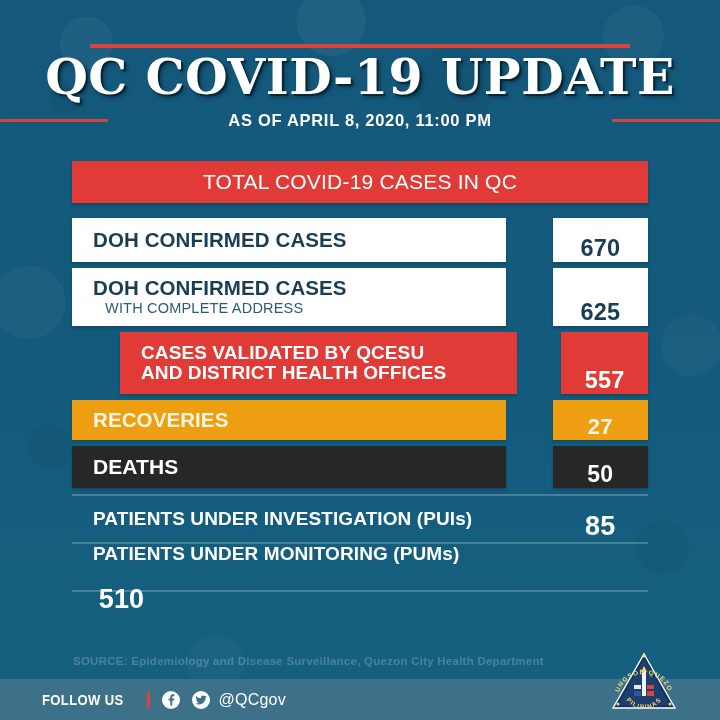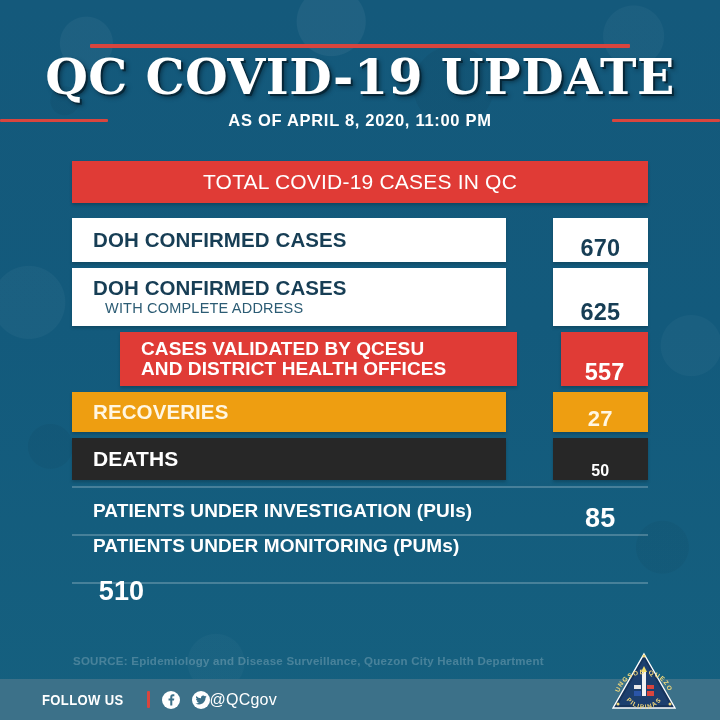--- a/index.html
+++ b/index.html
@@ -80,30 +80,30 @@
   .r-red .label,.r-red .value{background:#E03B36;box-shadow:0 2px 3px rgba(0,0,0,.2);}
   .r-red .label-main{color:#FFFFFF;font-size:19px;}
   .r-red .value-num{color:#FFFFFF;font-size:23.5px;}
 
   .r-orange .label,.r-orange .value{background:#EE9E11;box-shadow:0 2px 3px rgba(0,0,0,.2);}
   .r-orange .label-main{color:#FFF6E2;font-size:20.5px;}
   .r-orange .value-num{color:#FFF6E2;font-size:22px;}
 
   .r-dark .label,.r-dark .value{background:#272727;box-shadow:0 2px 3px rgba(0,0,0,.2);}
   .r-dark .label-main{color:#FFFFFF;font-size:21px;}
-  .r-dark .value-num{color:#FFFFFF;font-size:16px;}
+  .r-dark .value-num{color:#FFFFFF;font-size:23px;}
 
   
   .r-plain{margin-bottom:0;border-top:2px solid rgba(255,255,255,.22);}
   .r-plain.last{border-bottom:2px solid rgba(255,255,255,.22);flex-direction:column;}
   .r-plain .label,.r-plain .value{background:transparent;box-shadow:none;}
   .r-plain .label-main{color:#FFFFFF;font-size:19px;}
   .r-plain .value-num{color:#FFFFFF;font-size:27px;}
 
-  .h44{height:44px;} .h58{height:58px;} .h62{height:54px;padding-left:48px;}
+  .h44{height:44px;} .h58{height:58px;} .h62{height:62px;padding-left:48px;}
   .h40{height:40px;} .h42{height:42px;} .h46{height:46px;}
 
   
   .source{
     position:absolute;left:73px;top:655px;
     font-size:11.5px;font-weight:700;letter-spacing:.25px;
     color:rgba(255,255,255,.22);white-space:nowrap;
   }
 
   
@@ -114,21 +114,21 @@
   .follow{
     margin-left:42px;font-size:14.5px;font-weight:700;color:#FFFFFF;
     letter-spacing:.4px;transform:scaleX(.9);transform-origin:left center;
   }
   .fsep{width:3px;height:17px;background:#D9453E;margin-left:14px;border-radius:1px;}
   .sic{
     width:18px;height:18px;border-radius:50%;background:#FFFFFF;margin-left:12px;
     display:flex;align-items:center;justify-content:center;
   }
   .sic svg{display:block;}
-  .handle{font-size:16px;font-weight:400;color:#FFFFFF;letter-spacing:.2px;}
+  .handle{margin-left:9px;font-size:16px;font-weight:400;color:#FFFFFF;letter-spacing:.2px;}
 
   
   .seal{position:absolute;left:608px;top:648px;width:72px;height:66px;}
   .seal svg{display:block;}
 </style>
 </head>
 <body>
 
 <div id="poster">
 

